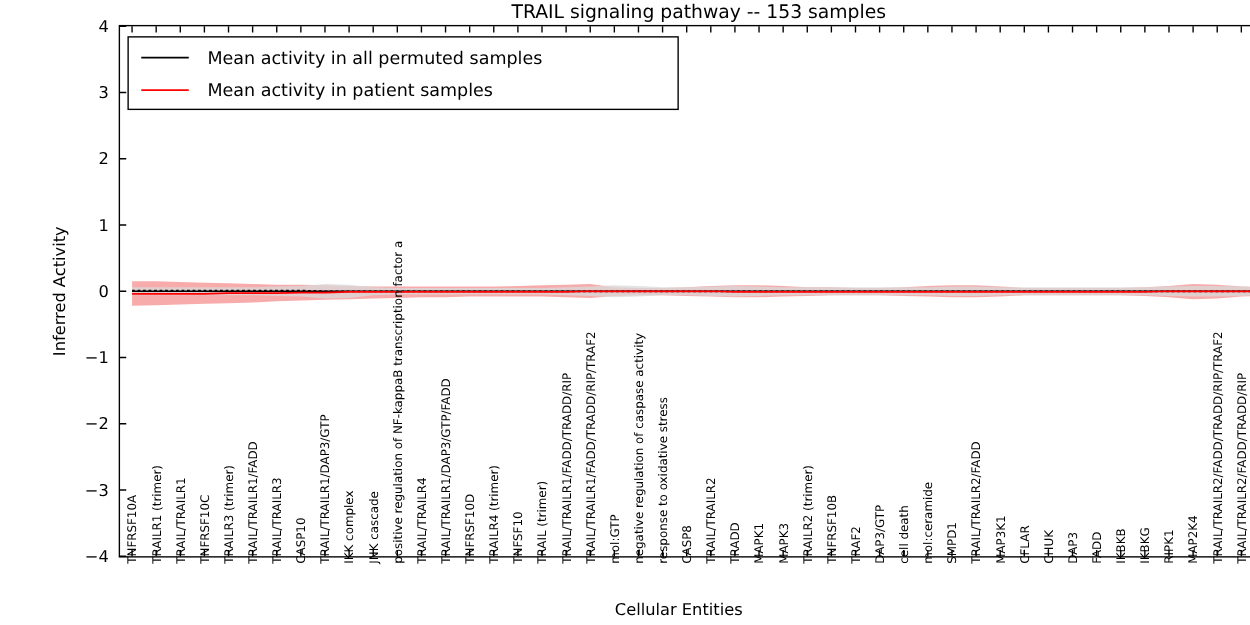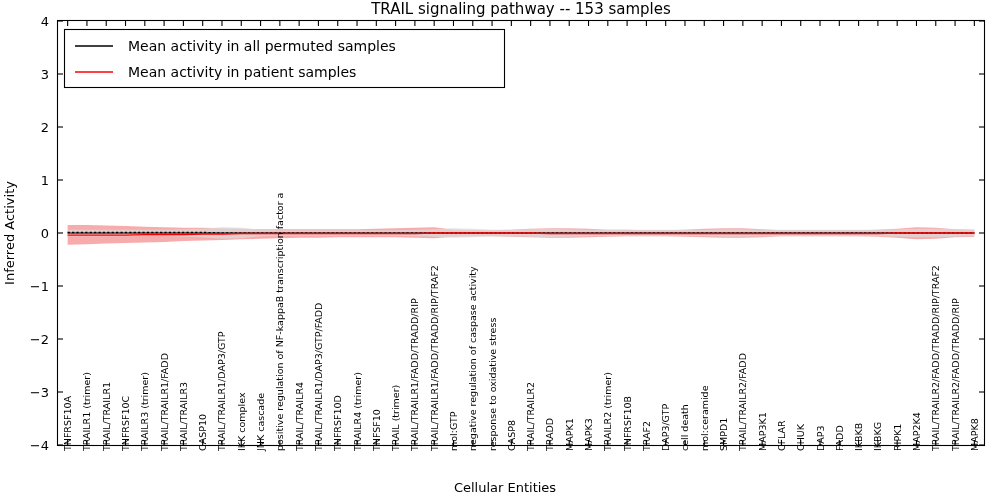--- a/index.html
+++ b/index.html
@@ -1,17 +1,17 @@
 <!DOCTYPE html>
 <html><head>
 <meta charset="utf-8">
 <style>
   html,body{margin:0;padding:0;background:#ffffff;}
   body{width:1000px;height:500px;overflow:hidden;font-family:"DejaVu Sans",sans-serif;}
-  #stage{position:relative;width:840px;height:500px;background:#fff;}
+  #stage{position:relative;width:840px;height:500px;background:#fff;padding-left:38px;}
   svg{display:block;}
   .ttl{font-size:15px;fill:#000;}
   .axlbl{font-size:13px;fill:#000;}
   .tick{font-size:13px;fill:#000;}
   .xtick{font-size:9.5px;fill:#000;}
   .lgtxt{font-size:14px;fill:#000;}
   .axisline{stroke:#000;stroke-width:1.1;fill:none;}
 </style>
 </head>
 <body>

